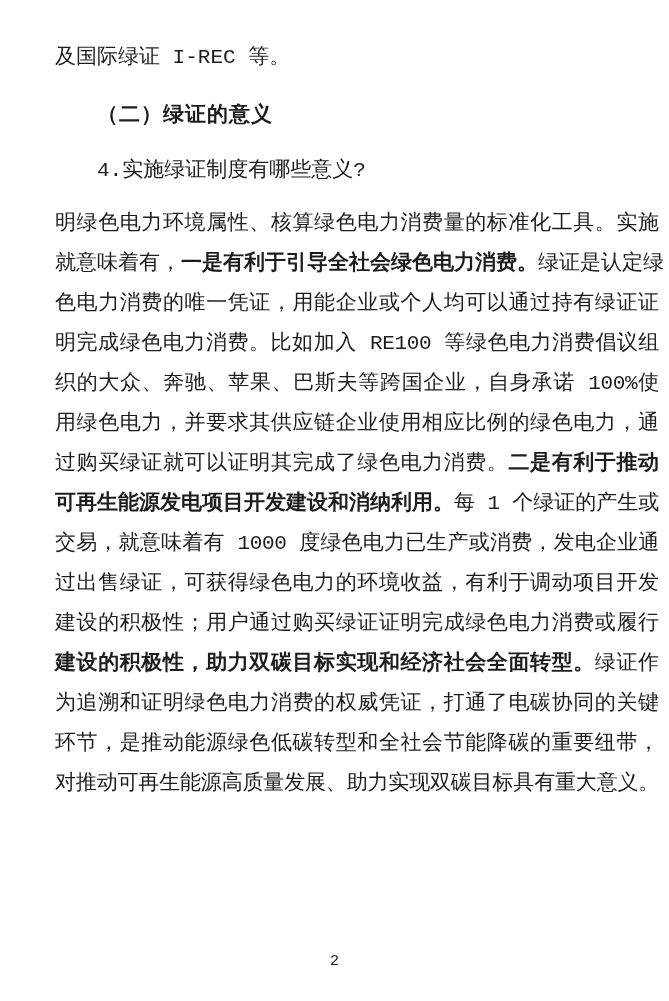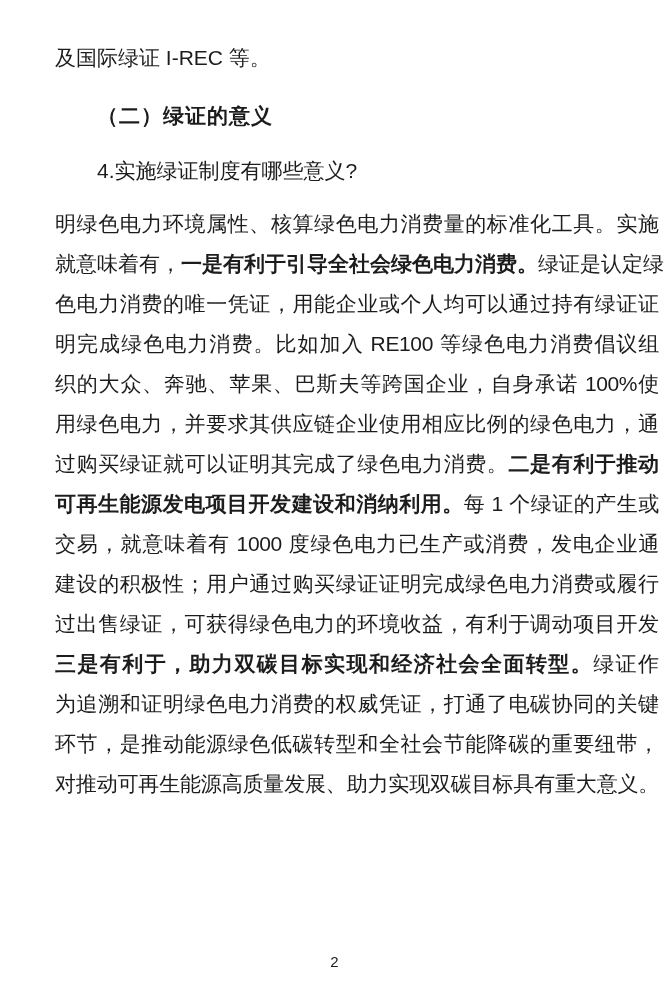--- a/index.html
+++ b/index.html
@@ -5,21 +5,21 @@
   html, body {
     margin: 0;
     padding: 0;
     background: #e8e8e8;
   }
   .page {
     position: relative;
     width: 669px;
     height: 1001px;
     background: #ffffff;
-    font-family: Liberation Sans, sans-serif;
+    font-family: Liberation Mono, monospace;
     color: #1c1c1c;
     overflow: hidden;
   }
   .text-column {
     position: absolute;
     left: 55px;
     top: 38px;
     width: 604px;
   }
   .line {
@@ -78,22 +78,22 @@
     <div class="answer-block">
         <div class="line body"><span>明绿色电力环境属性、核算绿色电力消费量的标准化工具。实施</span></div>
         <div class="line body"><span>就意味着有，</span><span class="bold">一是有利于引导全社会绿色电力消费。</span><span>绿证是认定绿</span></div>
         <div class="line body"><span>色电力消费的唯一凭证，用能企业或个人均可以通过持有绿证证</span></div>
         <div class="line body tight"><span>明完成绿色电力消费。比如加入 RE100 等绿色电力消费倡议组</span></div>
         <div class="line body tight"><span>织的大众、奔驰、苹果、巴斯夫等跨国企业，自身承诺 100%使</span></div>
         <div class="line body"><span>用绿色电力，并要求其供应链企业使用相应比例的绿色电力，通</span></div>
         <div class="line body"><span>过购买绿证就可以证明其完成了绿色电力消费。</span><span class="bold">二是有利于推动</span></div>
         <div class="line body tight"><span class="bold">可再生能源发电项目开发建设和消纳利用。</span><span>每 1 个绿证的产生或</span></div>
         <div class="line body tight"><span>交易，就意味着有 1000 度绿色电力已生产或消费，发电企业通</span></div>
+        <div class="line body"><span>过出售绿证，可获得绿色电力的环境收益，有利于调动项目开发</span></div>
         <div class="line body"><span>建设的积极性；用户通过购买绿证证明完成绿色电力消费或履行</span></div>
-        <div class="line body"><span>过出售绿证，可获得绿色电力的环境收益，有利于调动项目开发</span></div>
-        <div class="line body"><span class="bold">三是有利于，助力双碳目标实现和经济社会全面转型。</span><span>绿证作</span></div>
+        <div class="line body"><span class="bold">建设的积极性，助力双碳目标实现和经济社会全面转型。</span><span>绿证作</span></div>
         <div class="line body"><span>为追溯和证明绿色电力消费的权威凭证，打通了电碳协同的关键</span></div>
         <div class="line body"><span>环节，是推动能源绿色低碳转型和全社会节能降碳的重要纽带，</span></div>
         <div class="line body tight"><span>对推动可再生能源高质量发展、助力实现双碳目标具有重大意义。</span></div>
       </div>
   </div>
   <div class="page-number">2</div>
 </div>
 
 </body></html>

